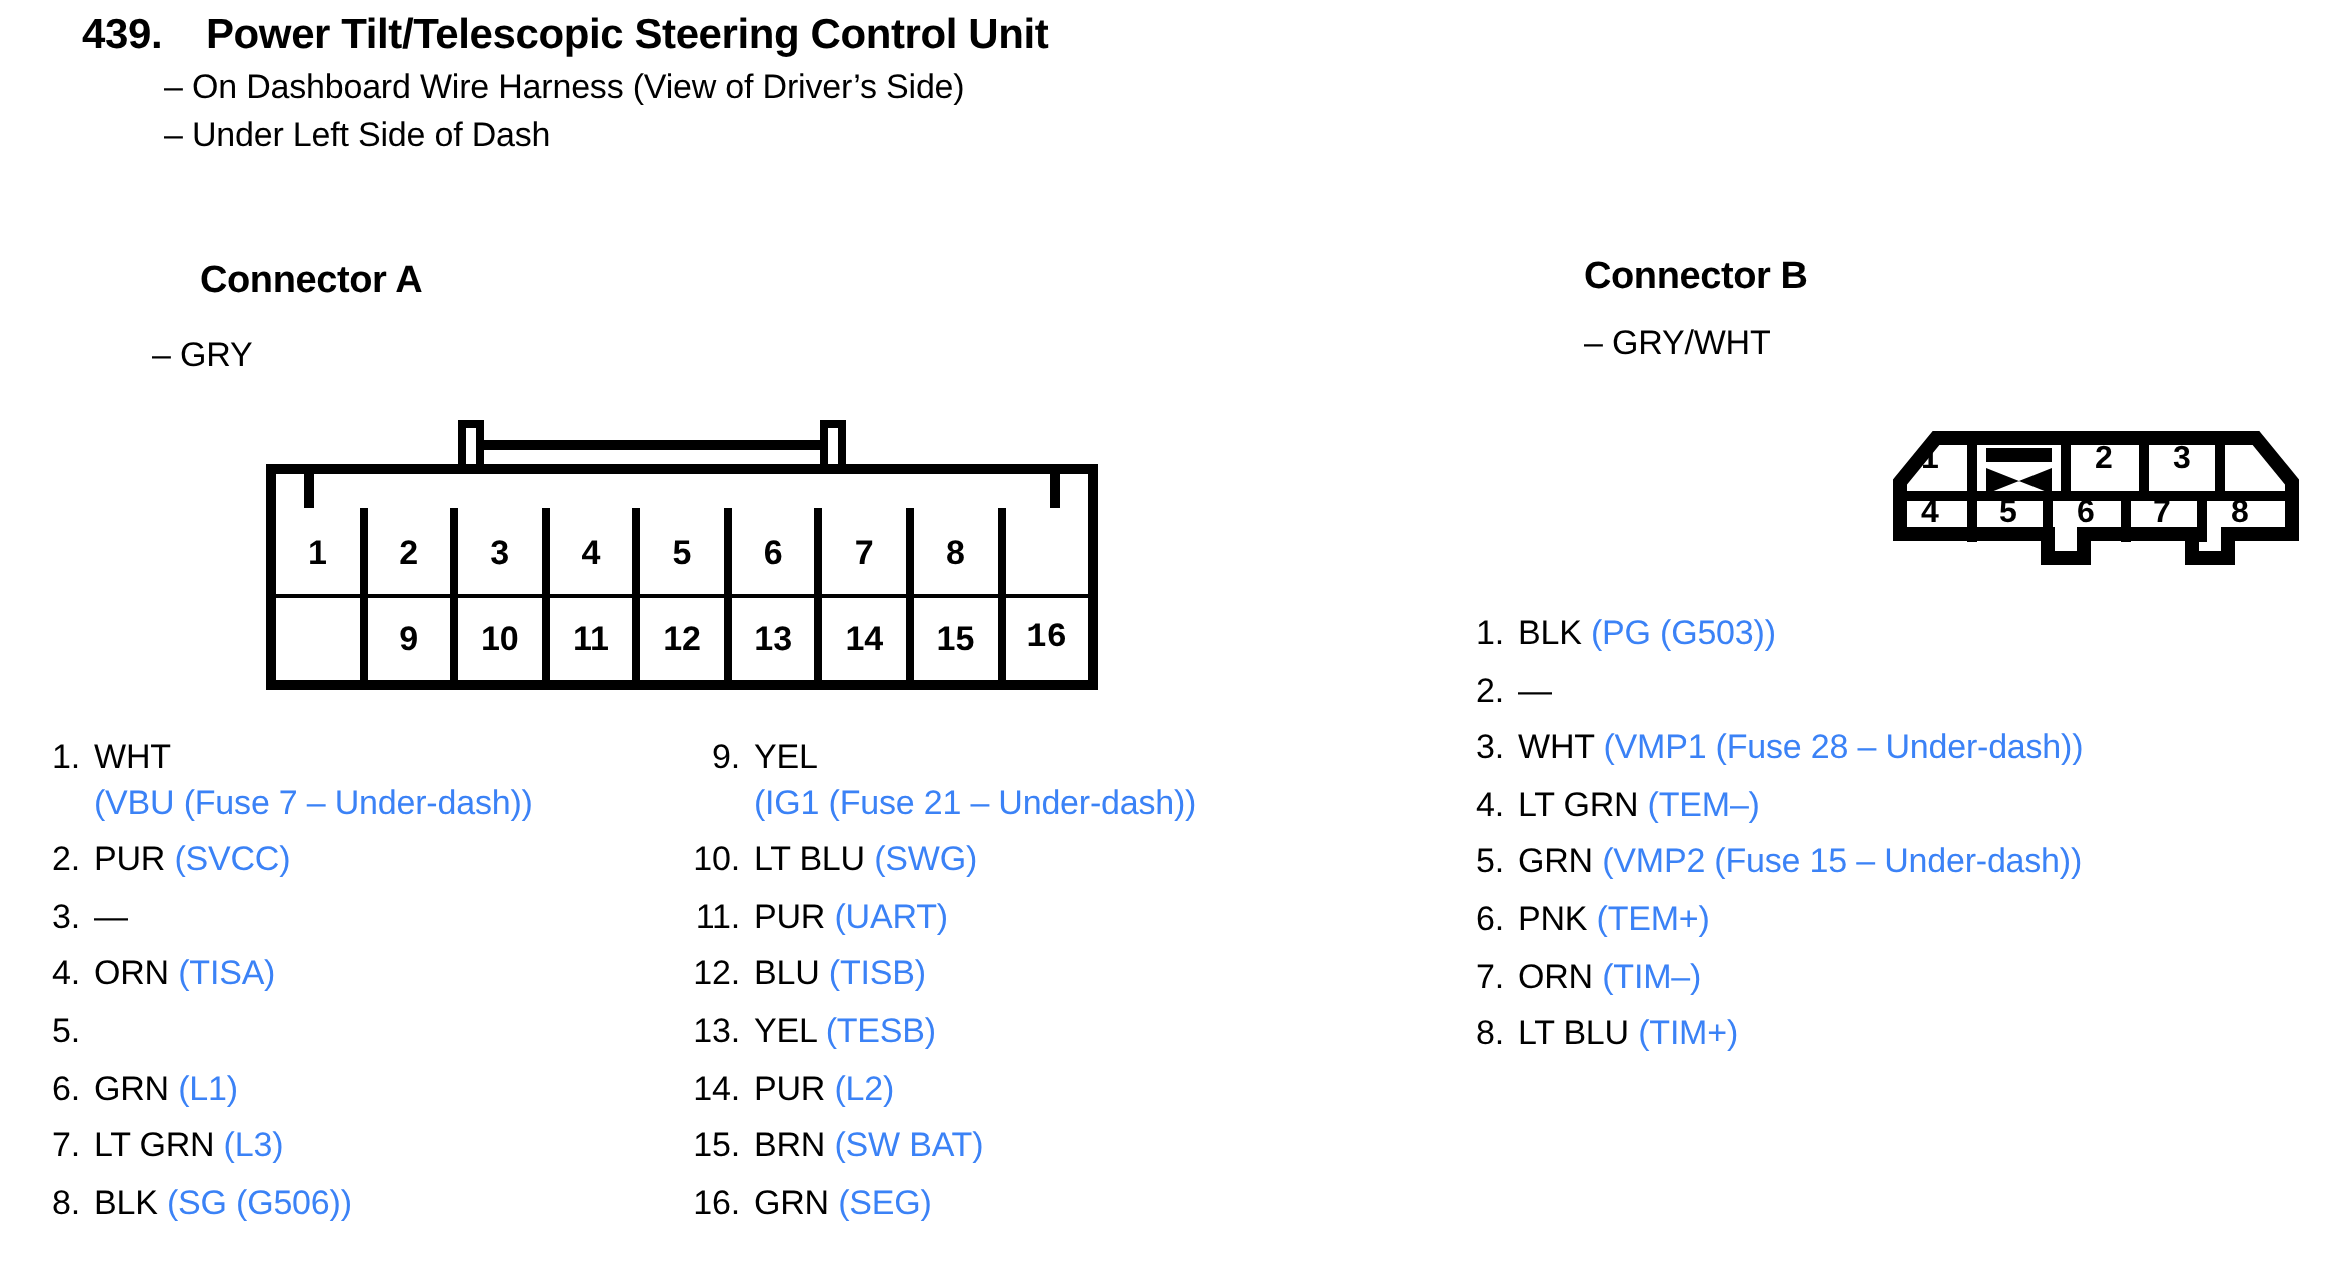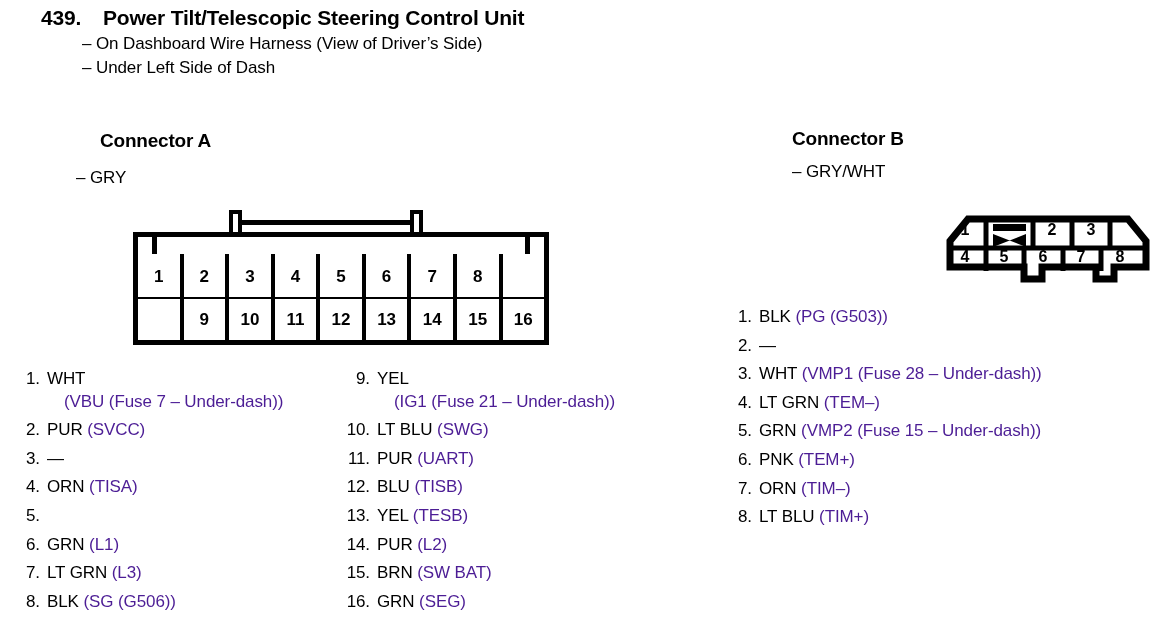--- a/index.html
+++ b/index.html
@@ -159,21 +159,21 @@
     flex: 1 1 0;
     border-right: 4px solid #000;
     display: flex;
     align-items: center;
     justify-content: center;
     font-size: 17px;
     font-weight: bold;
     box-sizing: border-box;
     background: #fff;
   }
-  .connA .cell:last-child { border-right: none; }
+  .connA .cell:last-child { border-right: none; font-family: Liberation Mono, monospace; }
   .connA .cell.blank { background: #fff; }
   .connA .divider {
     position: absolute;
     left: 5px;
     right: 5px;
     top: 87px;
     height: 4px;
     background: #000;
   }
 
@@ -206,22 +206,22 @@
     margin-bottom: 6px;
     line-height: 1.33;
     white-space: nowrap;
   }
   .pin .idx {
     flex: none;
     text-align: right;
     padding-right: 7px;
   }
   .pin .body { flex: 1 1 auto; }
-  .pin .body .wrap2 { display: block; margin-left: 17px; }
-  .sig { color: #4c1d95; }
+  .pin .body .wrap2 { display: block; }
+  .sig { color: #3b82f6; }
   .dash-only { letter-spacing: 0; }
 
   .listA1 { left: 18px;  top: 368px; }
   .listA1 .idx { width: 22px; }
   .listA2 { left: 340px; top: 368px; }
   .listA2 .idx { width: 30px; }
   .listB  { left: 730px; top: 306px; }
   .listB .idx { width: 22px; }
 </style>
 </head>

